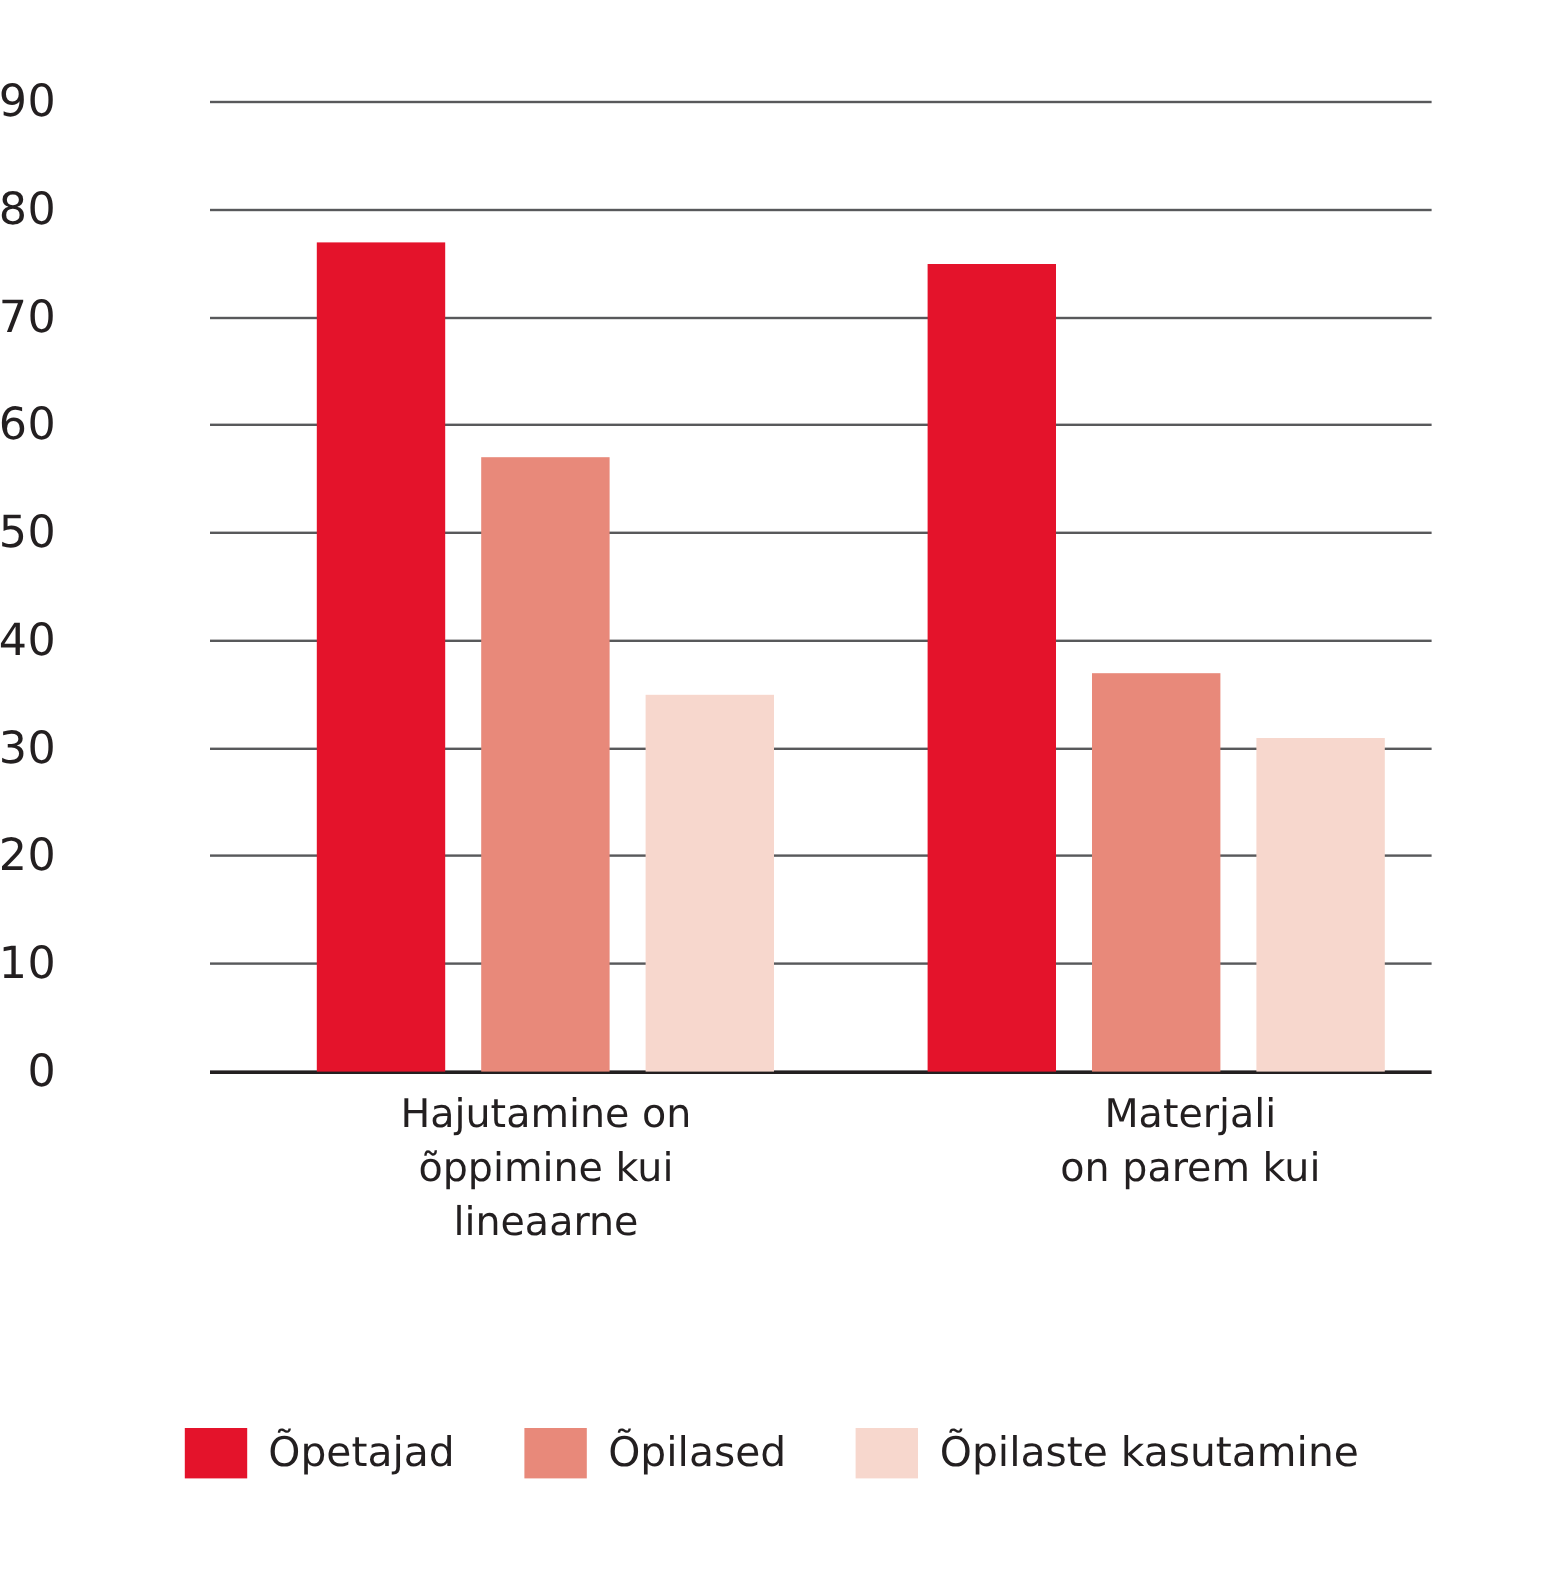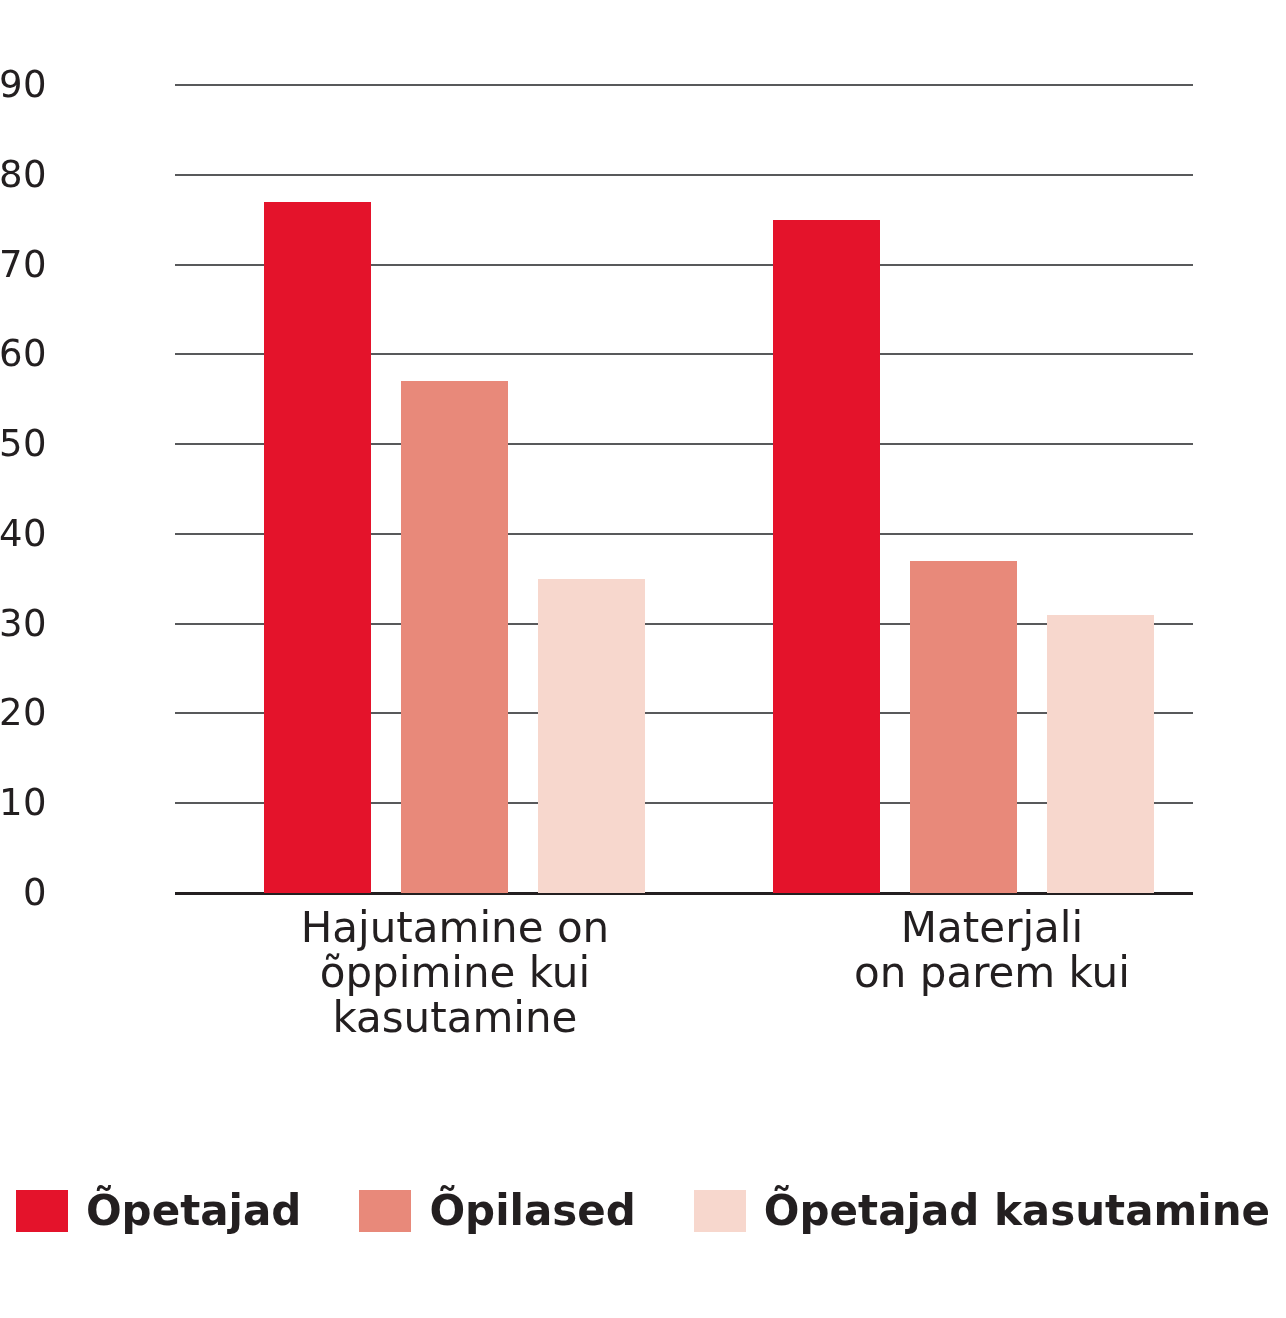--- a/index.html
+++ b/index.html
@@ -65,21 +65,21 @@
     position: absolute;
     left: 175px;
     top: 905px;
     width: 1018px;
     height: 190px;
   }
   .cat-label {
     position: absolute;
     top: 0;
     text-align: center;
-    font-size: 42px;
+    font-size: 33px;
     line-height: 45px;
     color: #231f20;
   }
   
   .legend {
     position: absolute;
     left: 0;
     top: 1190px;
     width: 1286px;
     display: flex;
@@ -91,25 +91,24 @@
     display: flex;
     align-items: center;
     gap: 18px;
   }
   .legend-swatch {
     width: 52px;
     height: 42px;
     flex: 0 0 auto;
   }
   .legend-label {
-    font-size: 42px;
+    font-size: 34px;
     line-height: 34px;
     color: #231f20;
     white-space: nowrap;
-    font-weight: bold;
   }
 </style>
 </head>
 <body>
 
 <div class="chart-root">
 
   <div class="plot-area" id="plot-area">
       <div class="gridline axis-base" style="top: 807px;"></div>
       <div class="ytick-label" style="top: 789px;">0</div>
@@ -139,36 +138,36 @@
       <div class="bar" title="Õpilaste kasutamine: 35" style="left: 363.45px; width: 107px; height: 314.222px; background: rgb(247, 215, 205);"></div>
       <div class="bar" title="Õpetajad: 75" style="left: 598.45px; width: 107px; height: 673.333px; background: rgb(228, 19, 43);"></div>
       <div class="bar" title="Õpilased: 37" style="left: 735.45px; width: 107px; height: 332.178px; background: rgb(232, 137, 122);"></div>
       <div class="bar" title="Õpilaste kasutamine: 31" style="left: 872.45px; width: 107px; height: 278.311px; background: rgb(247, 215, 205);"></div>
     </div>
 
   <div class="cat-labels" id="cat-labels">
       <div class="cat-label" style="width: 420px; left: 69.95px;">
         <div>Hajutamine on</div>
         <div>õppimine kui</div>
-        <div>kasutamine</div>
+        <div>lineaarne</div>
       </div>
       <div class="cat-label" style="width: 420px; left: 607px;">
         <div>Materjali</div>
         <div>on parem kui</div>
       </div>
     </div>
 
   <div class="legend" id="legend">
       <div class="legend-item">
         <span class="legend-swatch" style="background: rgb(228, 19, 43);"></span>
         <span class="legend-label">Õpetajad</span>
       </div>
       <div class="legend-item">
         <span class="legend-swatch" style="background: rgb(232, 137, 122);"></span>
         <span class="legend-label">Õpilased</span>
       </div>
       <div class="legend-item">
         <span class="legend-swatch" style="background: rgb(247, 215, 205);"></span>
-        <span class="legend-label">Õpetajad kasutamine</span>
+        <span class="legend-label">Õpilaste kasutamine</span>
       </div>
     </div>
 
 </div>
 
 </body></html>

